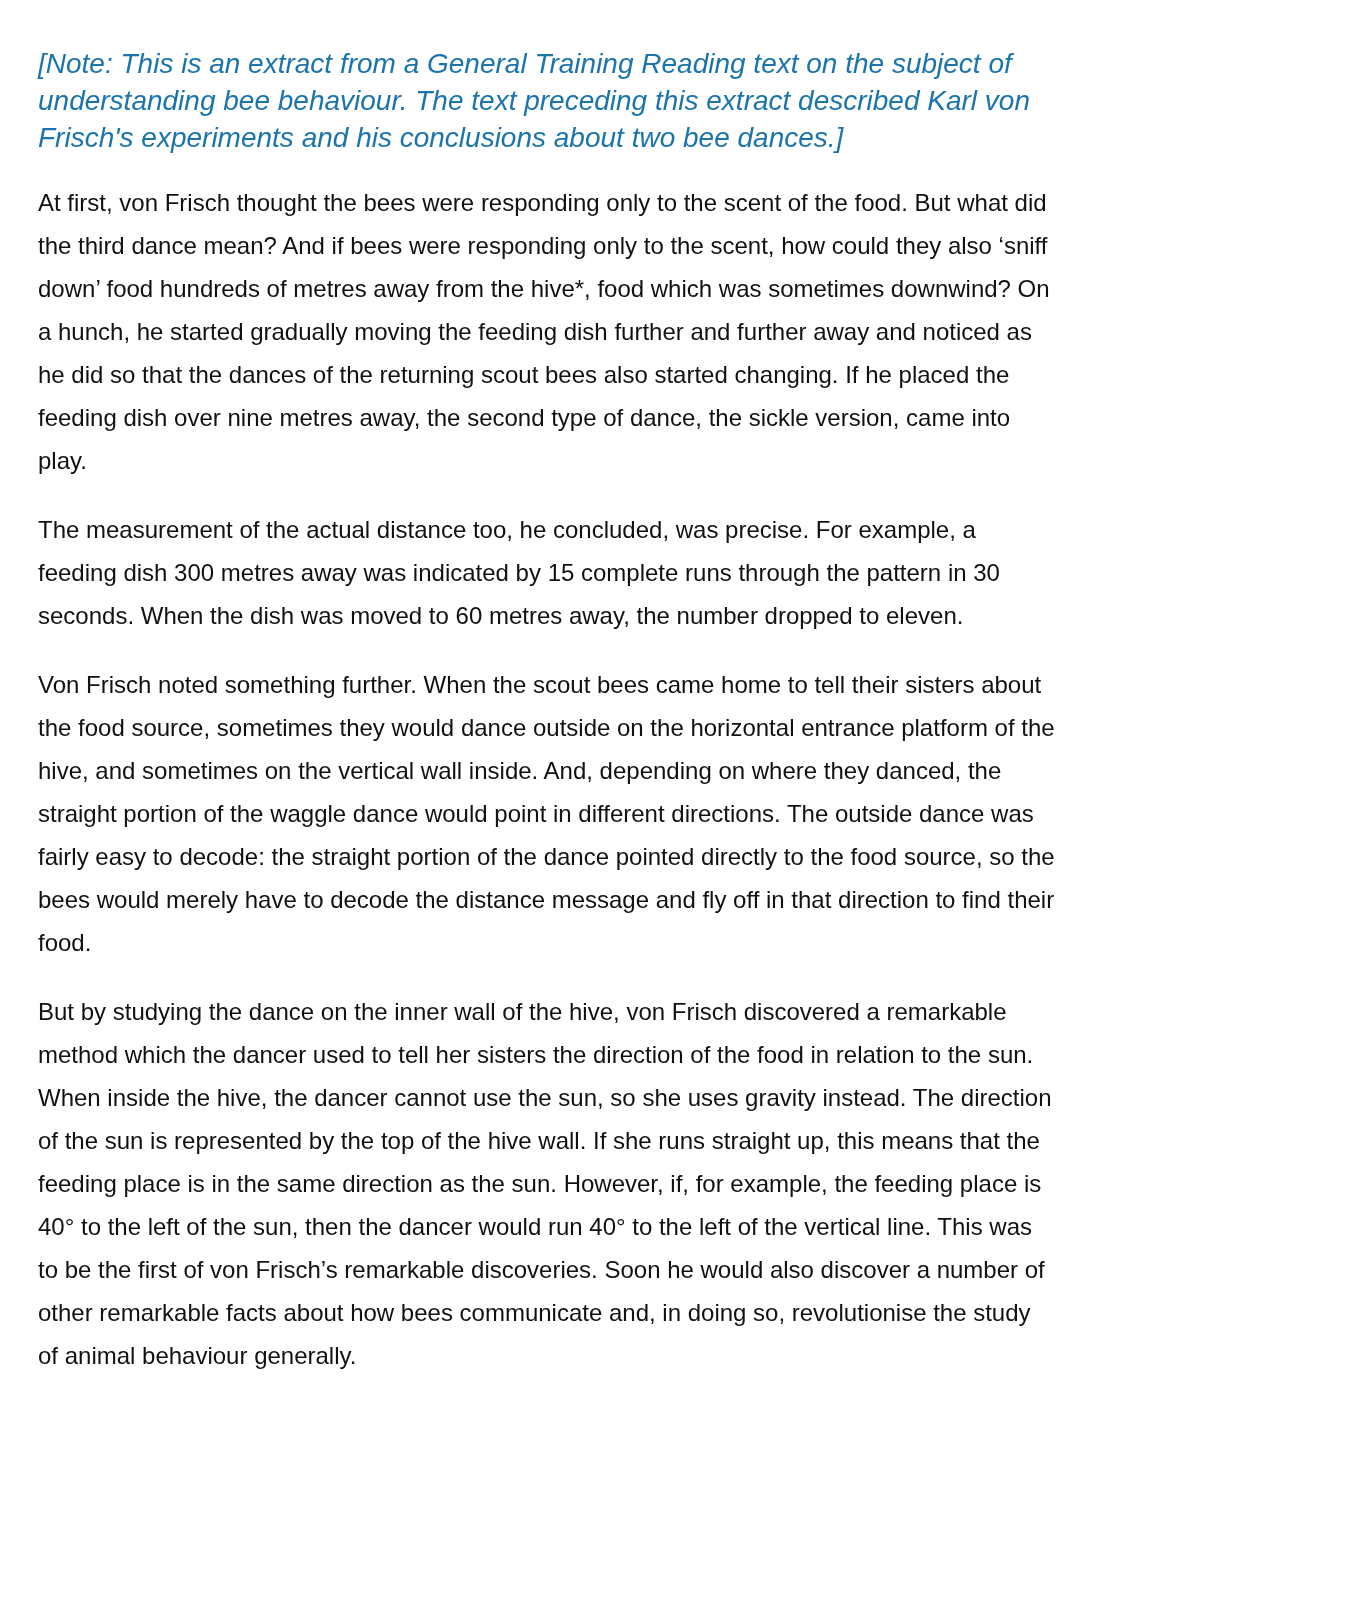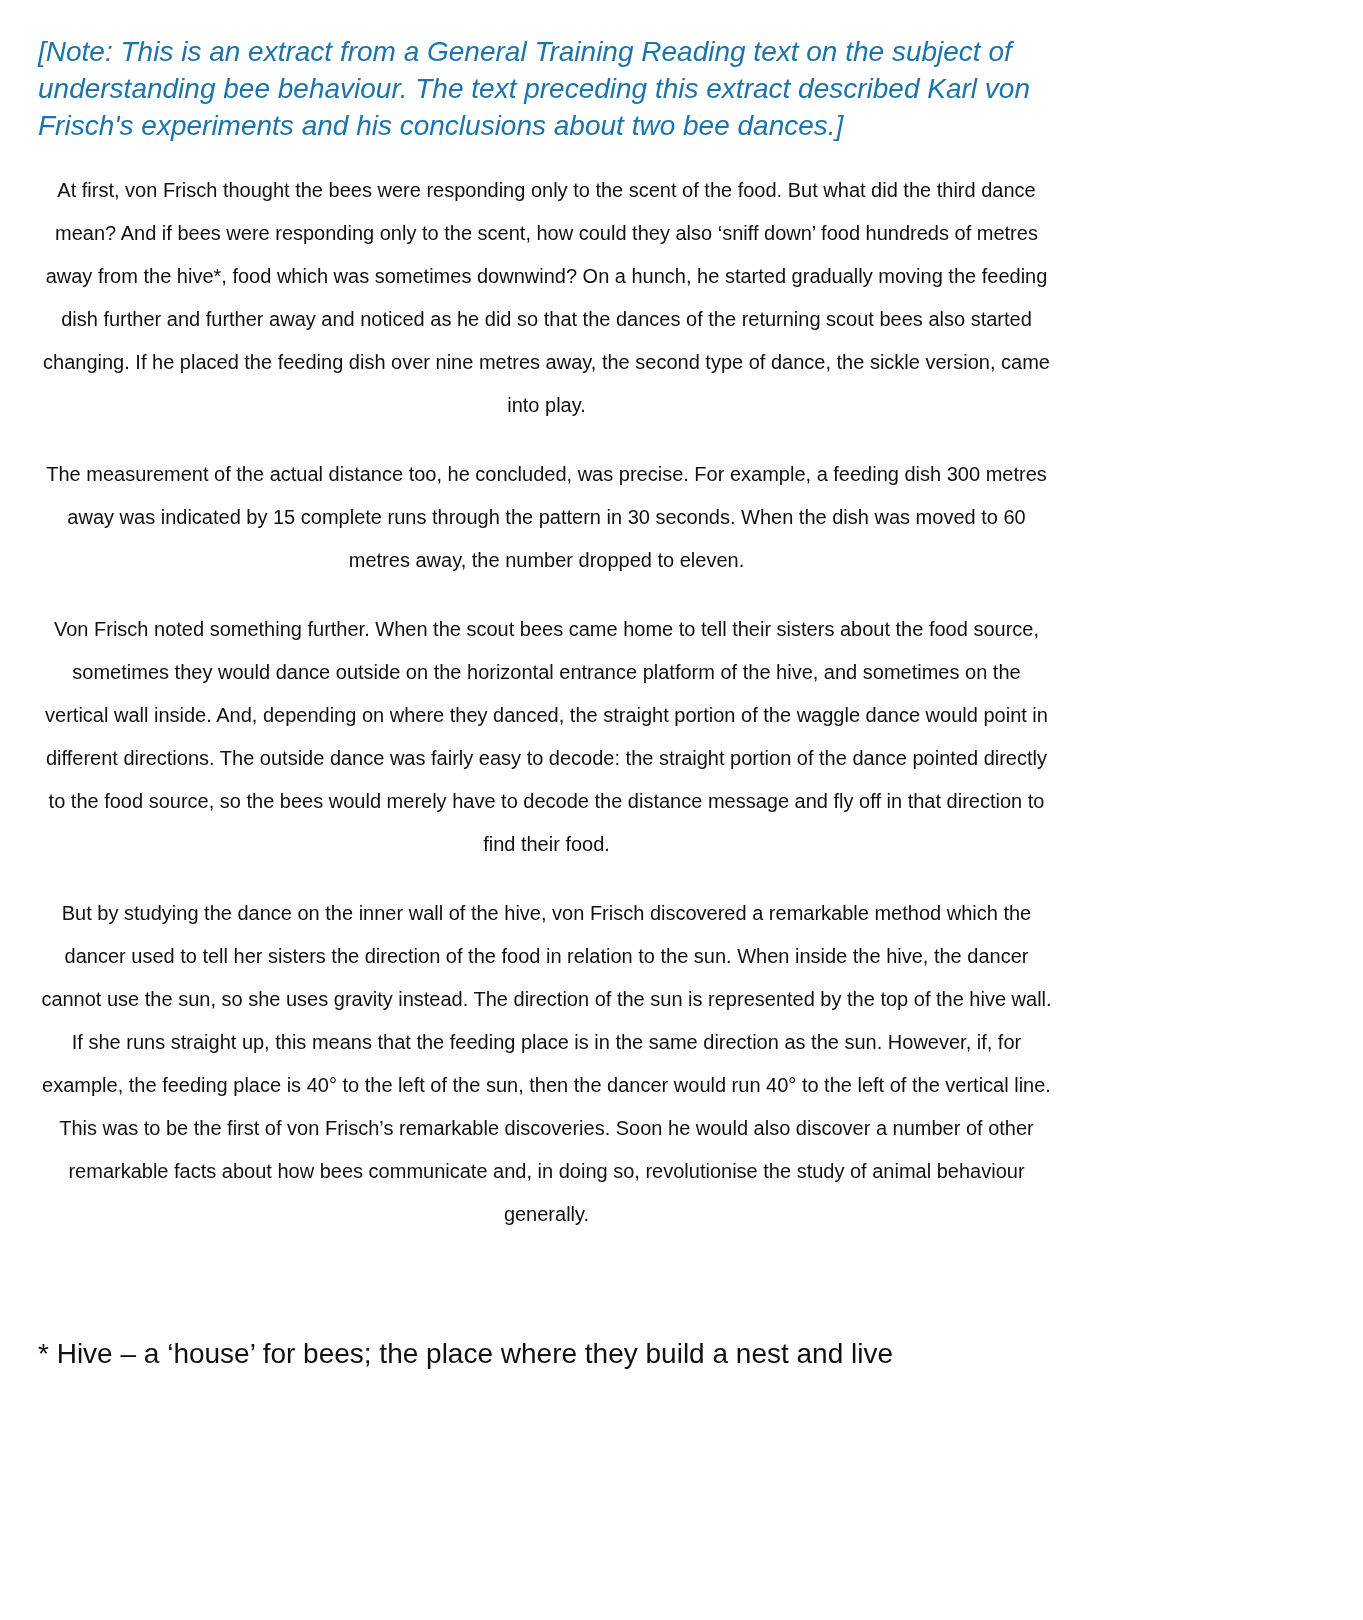--- a/index.html
+++ b/index.html
@@ -10,36 +10,35 @@
   * { margin: 0; padding: 0; box-sizing: border-box; }
   html, body {
     background: var(--page-bg);
     font-family: "Liberation Sans", "DejaVu Sans", sans-serif;
   }
   .page {
     position: relative;
     width: 1090px;
     height: 1620px;
     background: var(--page-bg);
-    padding: 33px 35px 0 38px;
+    padding: 45px 35px 0 38px;
     overflow: hidden;
   }
   .note {
     color: var(--note-blue);
     font-style: italic;
     font-size: 28px;
     line-height: 37px;
     margin-bottom: 25px;
   }
   .body-para {
     color: var(--body-text);
-    font-size: 20px;
+    font-size: 24px;
     line-height: 43px;
     margin-bottom: 26px;
-    text-align: center;
   }
   .footnote {
     color: var(--body-text);
     font-size: 28px;
     line-height: 43px;
     margin-top: 96px;
   }
 </style>
 </head>
 <body>
@@ -49,14 +48,13 @@
 
   <p class="body-para">At first, von Frisch thought the bees were responding only to the scent of the food. But what did the third dance mean? And if bees were responding only to the scent, how could they also ‘sniff down’ food hundreds of metres away from the hive*, food which was sometimes downwind? On a hunch, he started gradually moving the feeding dish further and further away and noticed as he did so that the dances of the returning scout bees also started changing. If he placed the feeding dish over nine metres away, the second type of dance, the sickle version, came into play.</p>
 
 
   <p class="body-para">The measurement of the actual distance too, he concluded, was precise. For example, a feeding dish 300 metres away was indicated by 15 complete runs through the pattern in 30 seconds. When the dish was moved to 60 metres away, the number dropped to eleven.</p>
 
   <p class="body-para">Von Frisch noted something further. When the scout bees came home to tell their sisters about the food source, sometimes they would dance outside on the horizontal entrance platform of the hive, and sometimes on the vertical wall inside. And, depending on where they danced, the straight portion of the waggle dance would point in different directions. The outside dance was fairly easy to decode: the straight portion of the dance pointed directly to the food source, so the bees would merely have to decode the distance message and fly off in that direction to find their food.</p>
 
   <p class="body-para">But by studying the dance on the inner wall of the hive, von Frisch discovered a remarkable method which the dancer used to tell her sisters the direction of the food in relation to the sun. When inside the hive, the dancer cannot use the sun, so she uses gravity instead. The direction of the sun is represented by the top of the hive wall. If she runs straight up, this means that the feeding place is in the same direction as the sun. However, if, for example, the feeding place is 40° to the left of the sun, then the dancer would run 40° to the left of the vertical line. This was to be the first of von Frisch’s remarkable discoveries. Soon he would also discover a number of other remarkable facts about how bees communicate and, in doing so, revolutionise the study of animal behaviour generally.</p>
 
-  <p class="footnote">* Hive – a ‘house’ for bees; the place where they build a nest and live</p>
 </main>
 
 </body></html>

